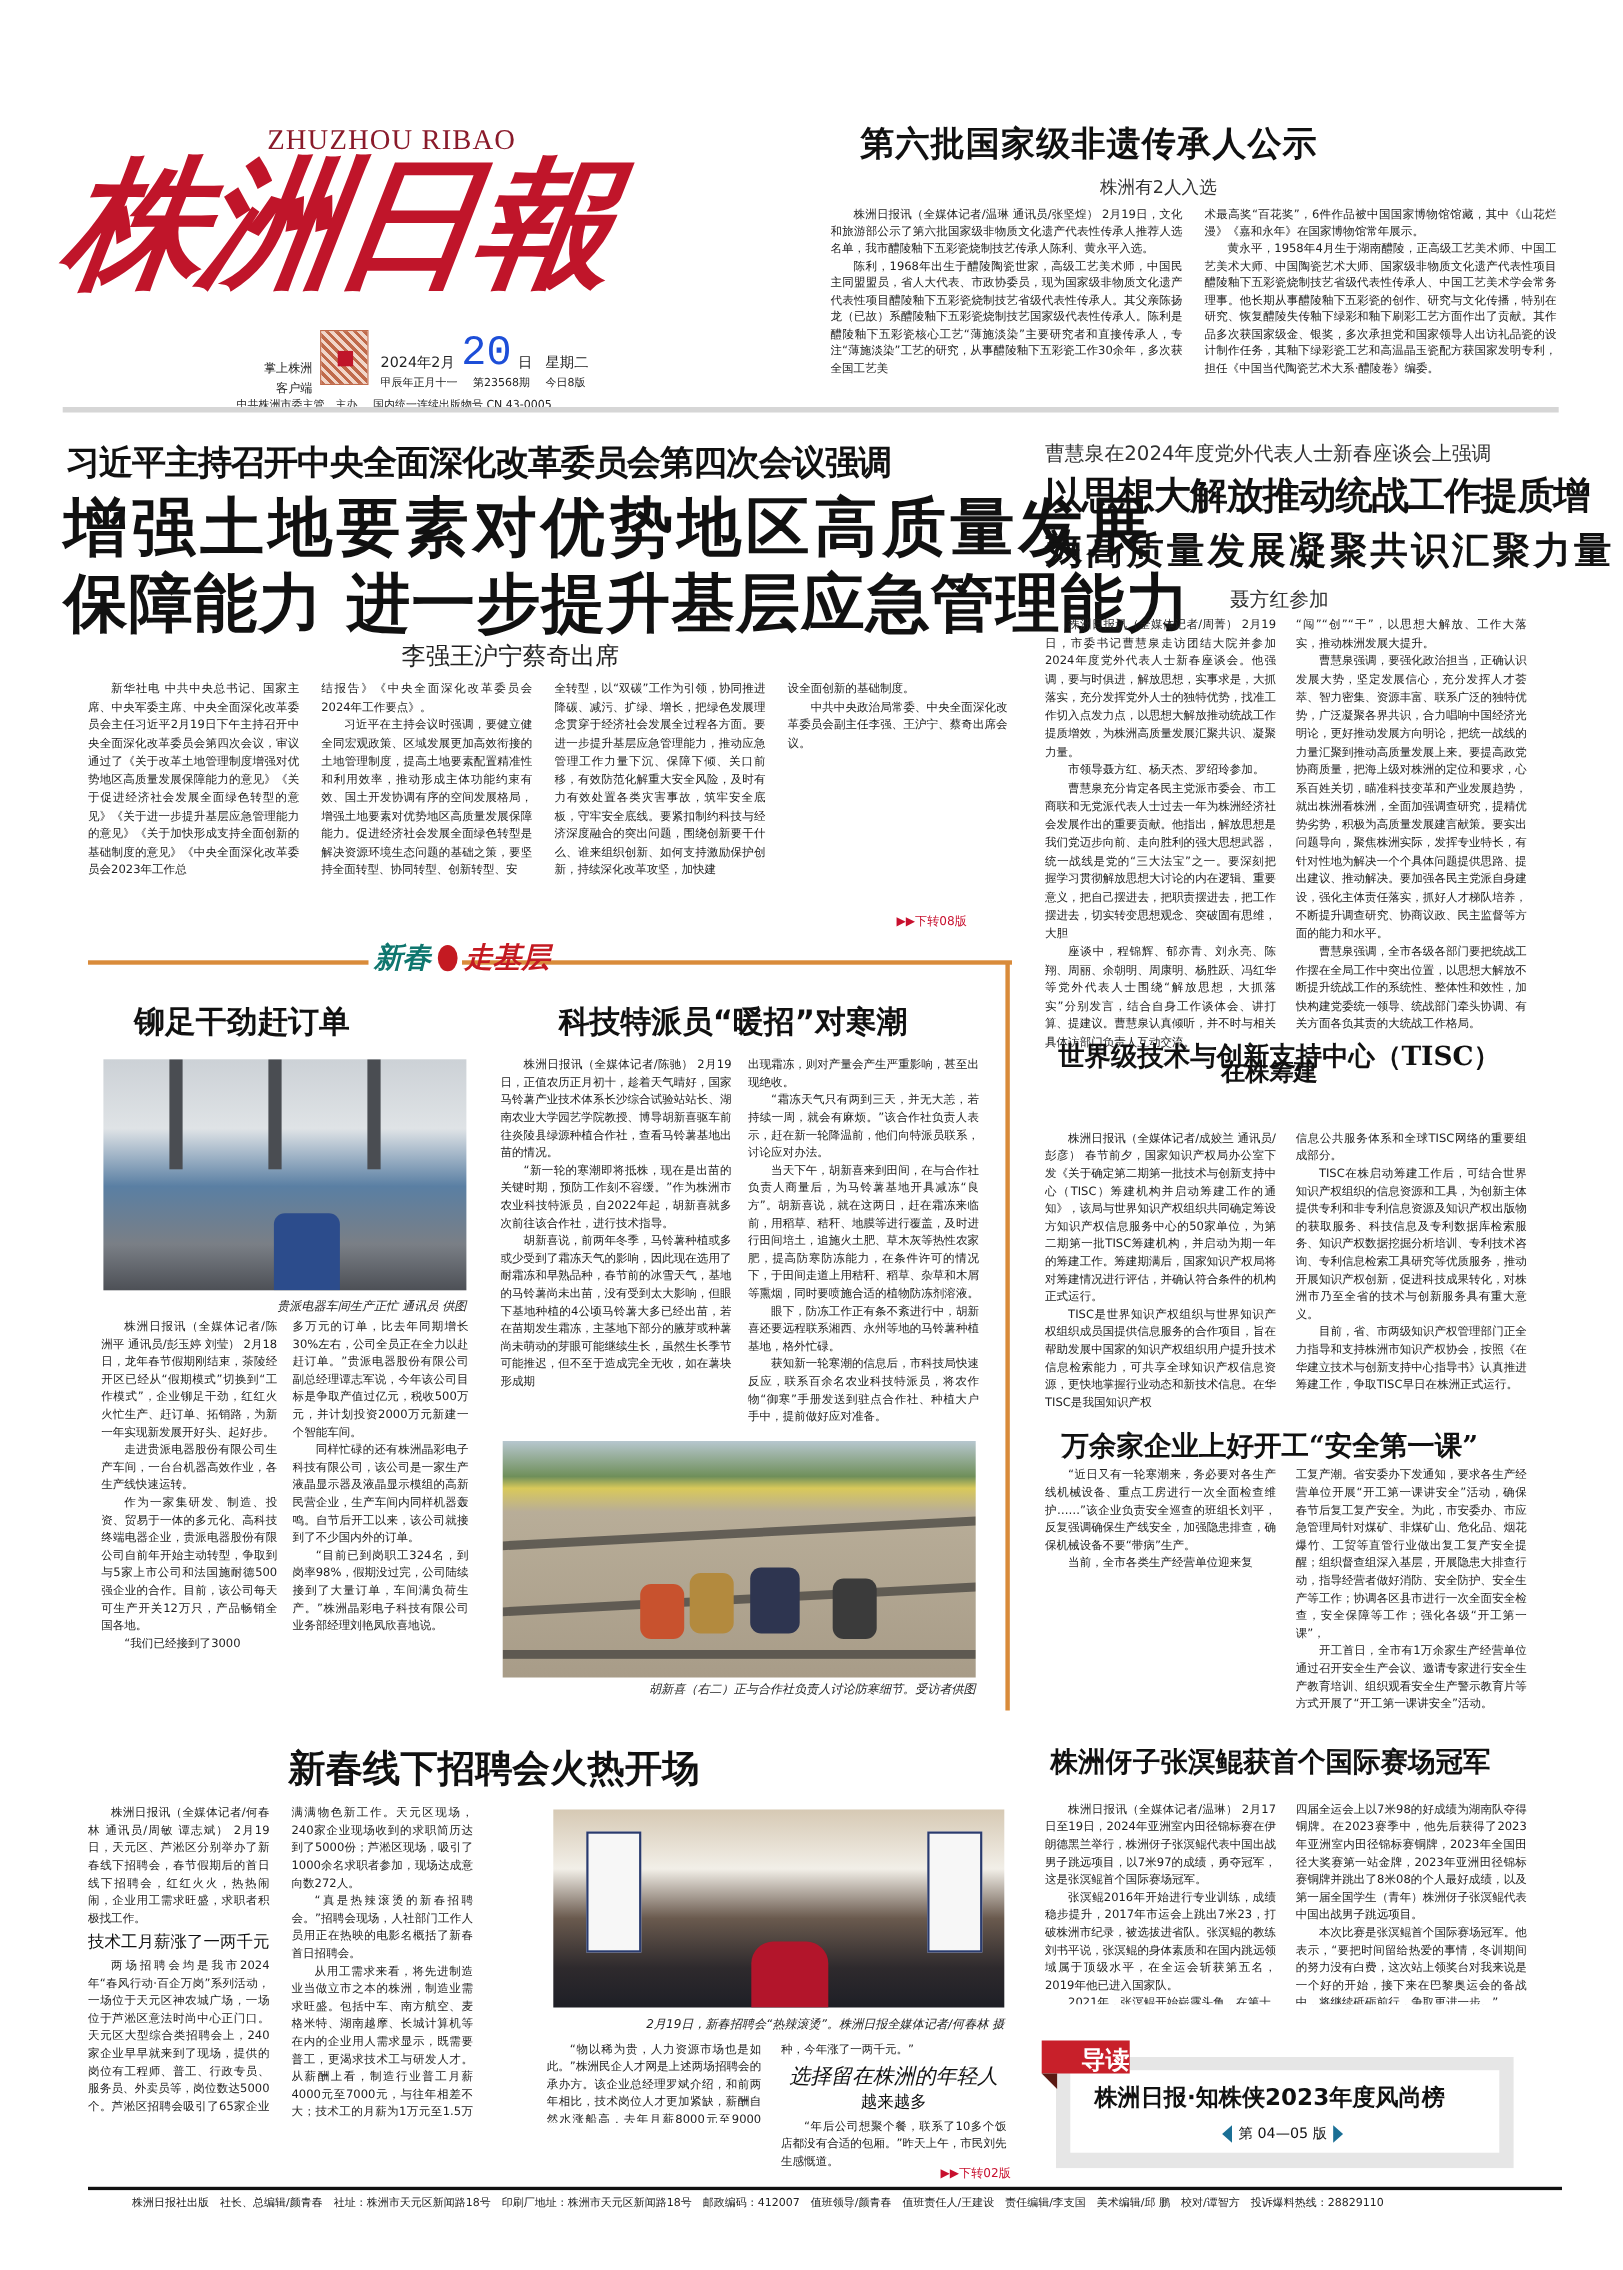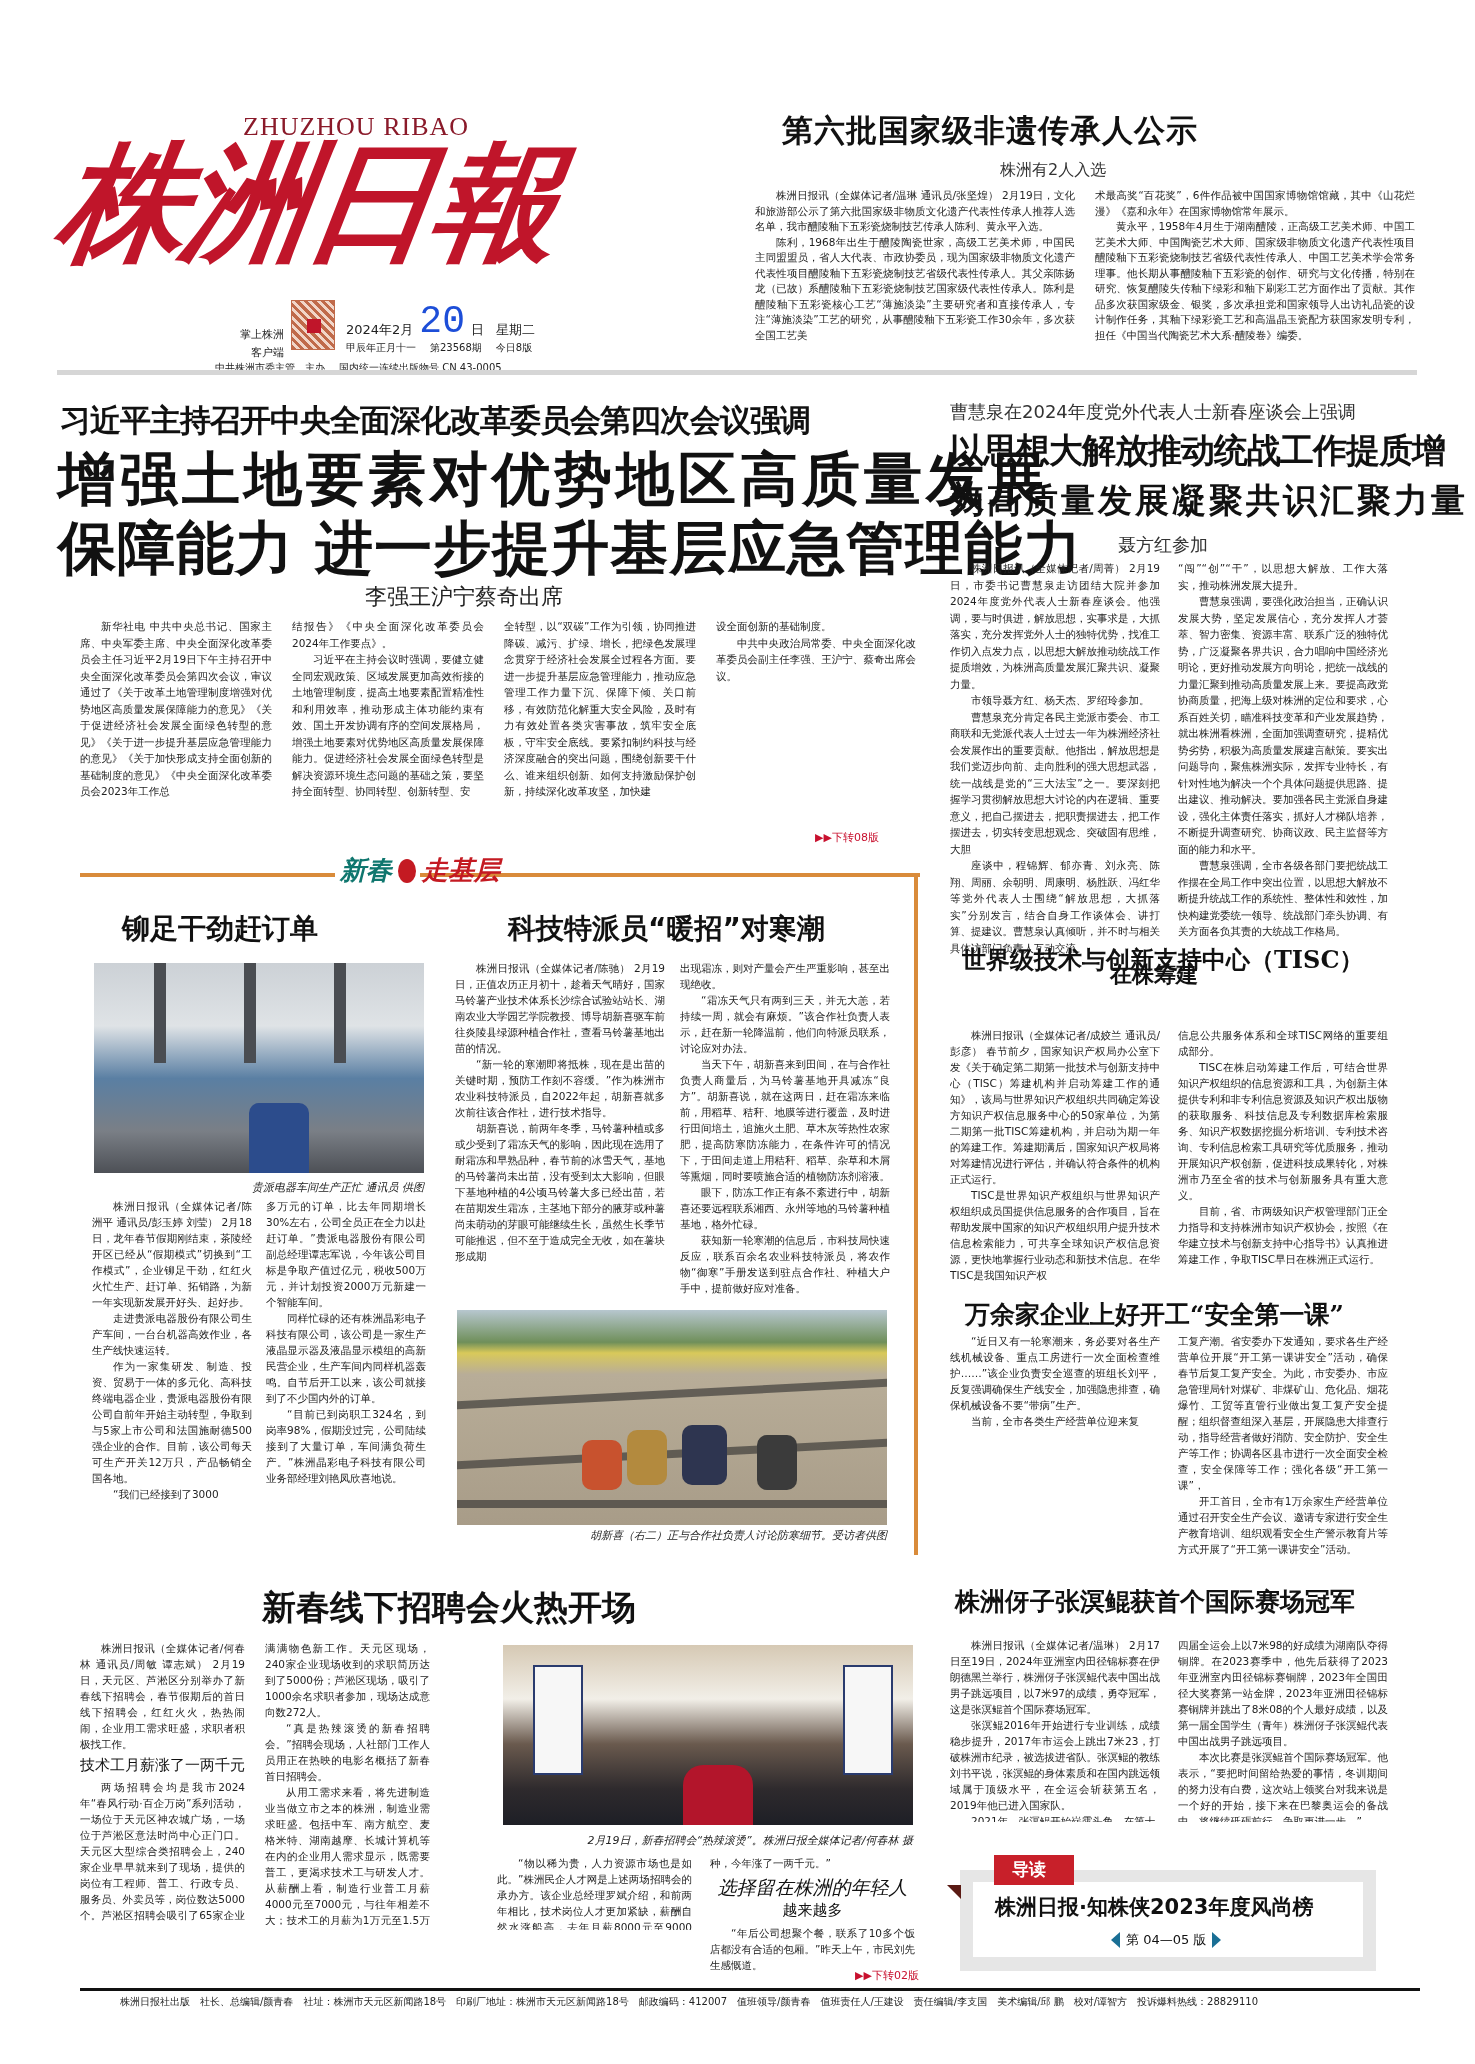--- a/index.html
+++ b/index.html
@@ -212,21 +212,21 @@
   <p class="body-text" style="font-size:10.5px;line-height:16px;">2021年，张溟鲲开始崭露头角，在第十</p>
 </div>
 <div class="col" style="left:1178px;top:1637px;width:210px;height:185px;">
   <p class="body-text" style="font-size:10.5px;line-height:16px;text-indent:0;">四届全运会上以7米98的好成绩为湖南队夺得铜牌。在2023赛季中，他先后获得了2023年亚洲室内田径锦标赛铜牌，2023年全国田径大奖赛第一站金牌，2023年亚洲田径锦标赛铜牌并跳出了8米08的个人最好成绩，以及第一届全国学生（青年）株洲伢子张溟鲲代表中国出战男子跳远项目。</p>
   <p class="body-text" style="font-size:10.5px;line-height:16px;">本次比赛是张溟鲲首个国际赛场冠军。他表示，“要把时间留给热爱的事情，冬训期间的努力没有白费，这次站上领奖台对我来说是一个好的开始，接下来在巴黎奥运会的备战中，将继续砥砺前行，争取更进一步。”</p>
 </div>
 
 <div class="abs" style="left:960px;top:1870px;width:416px;height:101px;background:#e6e6e6;">
   <div style="position:absolute;left:13px;top:12px;width:390px;height:75px;background:#fff;"></div>
 </div>
-<div class="abs" style="left:994px;top:1855px;width:80px;height:30px;background:#c8202a;color:#fff;font-weight:bold;font-size:17px;padding:3px 0 0 18px;">导读</div>
+<div class="abs" style="left:947px;top:1855px;width:80px;height:30px;background:#c8202a;color:#fff;font-weight:bold;font-size:22px;padding:3px 0 0 18px;text-align:right;">导读</div>
 <div class="abs" style="left:947px;top:1885px;width:0;height:0;border-top:14px solid #5a1a14;border-left:14px solid transparent;"></div>
 <div class="abs" style="left:995px;top:1893px;font-size:21px;font-weight:bold;">株洲日报·知株侠2023年度风尚榜</div>
 <div class="abs" style="left:1111px;top:1931px;display:flex;align-items:center;gap:6px;font-size:13px;">
   <span style="width:0;height:0;border-top:8px solid transparent;border-bottom:8px solid transparent;border-right:9px solid #1a6f95;"></span>
   <span>第 04—05 版</span>
   <span style="width:0;height:0;border-top:8px solid transparent;border-bottom:8px solid transparent;border-left:9px solid #1a6f95;"></span>
 </div>
 
 <div class="abs" style="left:80px;top:1988px;width:1340px;height:3px;background:#111;"></div>
 <div class="abs" style="left:120px;top:1995px;display:flex;gap:10px;font-size:10px;color:#222;white-space:nowrap;">

